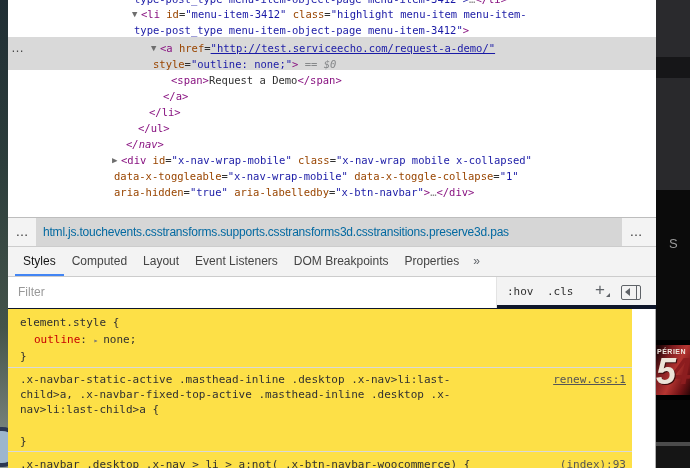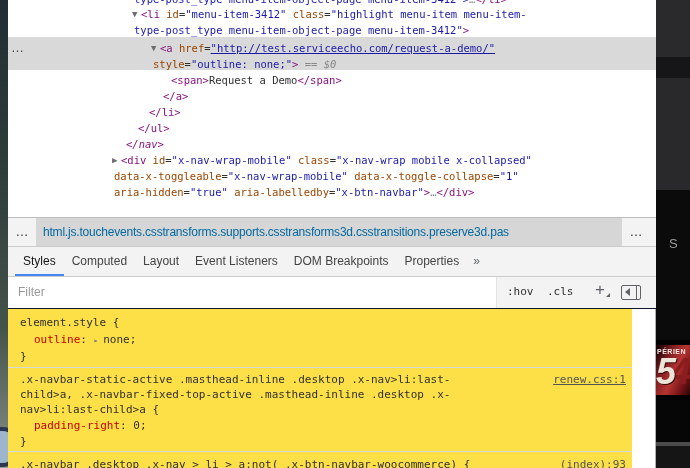--- a/index.html
+++ b/index.html
@@ -62,21 +62,21 @@
   
   .tabbar{position:absolute;left:0;top:247px;width:648px;height:30px;background:#f3f3f3;
       border-bottom:1px solid #ccc;box-sizing:border-box;display:flex;align-items:stretch;padding-left:7px;}
   .tab{position:relative;padding:0 8px;line-height:28px;font-size:12px;color:#444;white-space:nowrap;}
   .tab.active{color:#141414;}
   .tab.active::after{content:"";position:absolute;left:0;right:0;bottom:0;height:2px;background:#4285f4;}
   .tab-more{padding:0 6px;line-height:28px;font-size:12px;color:#5f6368;}
 
   
   .filterbar{position:absolute;left:0;top:277px;width:648px;height:32px;background:#f3f3f3;
-      border-bottom:1px solid #0f172a;box-sizing:border-box;}
+      border-bottom:4px solid #0f172a;box-sizing:border-box;}
   .filter-input{position:absolute;left:0;top:0;width:489px;height:31px;background:#fff;border-right:1px solid #e3e3e3;box-sizing:border-box;}
   .filter-ph{position:absolute;left:10px;top:8px;color:#999;font-size:12px;}
   .ctl{position:absolute;top:8px;font-family:"DejaVu Sans Mono",monospace;font-size:11px;color:#303030;}
   .hovbtn{left:499px;}
   .clsbtn{left:539px;}
   .plusbtn{position:absolute;left:587px;top:3px;font-size:17px;color:#5f6368;font-family:"Liberation Sans",sans-serif;}
   .plus-corner{position:absolute;right:-5px;bottom:3px;width:0;height:0;
       border-left:4px solid transparent;border-bottom:4px solid #5f6368;}
   .panelicon{position:absolute;left:613px;top:8px;width:20px;height:15px;border:1.5px solid #5f6368;border-radius:2px;box-sizing:border-box;}
   .panelicon::after{content:"";position:absolute;right:3px;top:0;bottom:0;width:1.5px;background:#5f6368;}
@@ -152,21 +152,20 @@
     <div class="stylespane" id="style-lines">
       <div class="rule-sep sep1"></div>
       <div class="rule-sep sep2"></div>
     <div class="code-line" style="left: 12px; top: 7px;"><span class="tk-plain">element.style {</span></div>
         <div class="code-line" style="left: 26px; top: 24px;"><span class="tk-prop">outline</span><span class="tk-plain">: </span><span class="tk-arrow2">▸ </span><span class="tk-plain">none;</span></div>
         <div class="code-line" style="left: 12px; top: 41px;"><span class="tk-plain">}</span></div>
         <div class="code-line" style="left: 12px; top: 64px;"><span class="tk-plain">.x-navbar-static-active .masthead-inline .desktop .x-nav&gt;li:last-</span></div>
         <div class="code-line right-link tk-plain" style="top: 64px;">renew.css:1</div>
         <div class="code-line" style="left: 12px; top: 79px;"><span class="tk-plain">child&gt;a, .x-navbar-fixed-top-active .masthead-inline .desktop .x-</span></div>
         <div class="code-line" style="left: 12px; top: 94px;"><span class="tk-plain">nav&gt;li:last-child&gt;a {</span></div>
-        <div class="code-line" style="left: 26px; top: 110px;"><span class="tk-prop">padding-right</span><span class="tk-plain">: </span><span class="tk-plain">0;</span></div>
         <div class="code-line" style="left: 12px; top: 126px;"><span class="tk-plain">}</span></div>
         <div class="code-line" style="left: 12px; top: 149px;"><span class="tk-plain">.x-navbar .desktop .x-nav &gt; li &gt; a:not( .x-btn-navbar-woocommerce) {</span></div>
         <div class="code-line right-link tk-plain" style="top: 149px;">(index):93</div>
       </div>
 
   </div>
 
   <div class="right-strip">
     <div class="rs-seg rs1"></div>
     <div class="rs-seg rs2"></div>

